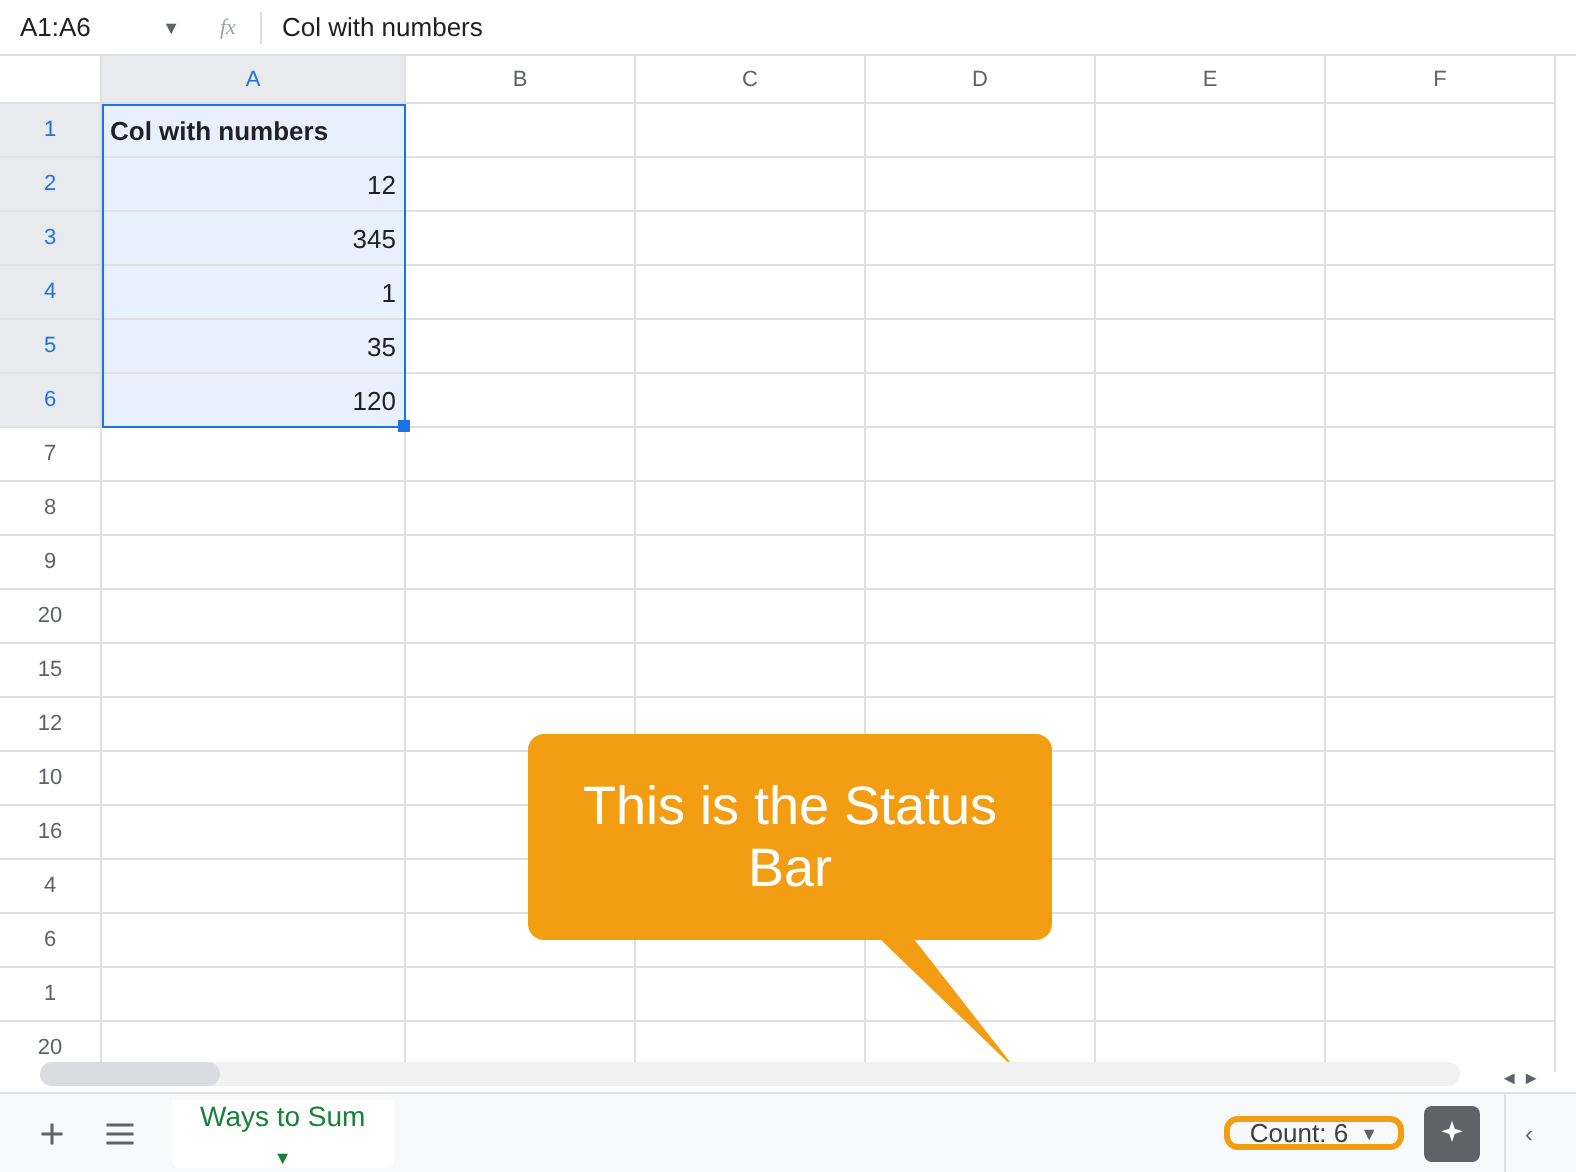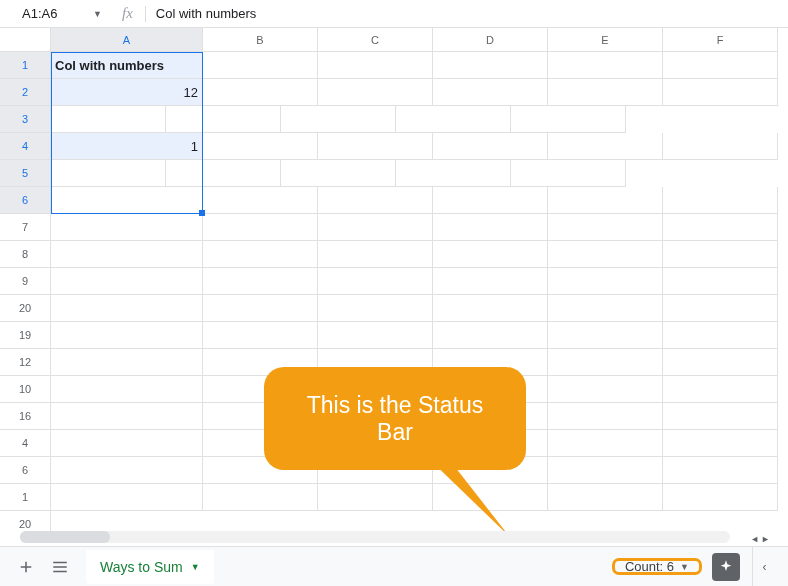--- a/index.html
+++ b/index.html
@@ -12,21 +12,20 @@
       height: 586px;
       overflow: hidden;
       position: relative;
     }
     .formula-bar {
       display: flex;
       align-items: center;
       height: 28px;
       border-bottom: 1px solid #e0e0e0;
       background: #fff;
-      padding-left: 12px;
     }
     .name-box {
       width: 98px;
       height: 100%;
       display: flex;
       align-items: center;
       padding-left: 10px;
       font-size: 13px;
       color: #202124;
       position: relative;
@@ -35,21 +34,21 @@
       position: absolute;
       right: 8px;
       font-size: 9px;
       color: #5f6368;
     }
     .fx-label {
       font-style: italic;
       font-family: Georgia, serif;
       color: #9aa0a6;
       padding: 0 12px;
-      font-size: 15px;
+      font-size: 11px;
     }
     .fx-divider {
       width: 1px;
       height: 16px;
       background: #dadce0;
     }
     .formula-text {
       padding-left: 10px;
       font-size: 13px;
     }
@@ -132,27 +131,27 @@
       right: -3px;
       bottom: -3px;
     }
     .callout {
       position: absolute;
       left: 264px;
       top: 367px;
       width: 262px;
       height: 103px;
       background: #f29d12;
-      border-radius: 20px;
+      border-radius: 8px;
       display: flex;
       align-items: center;
       justify-content: center;
       text-align: center;
       color: #fff;
-      font-size: 23px;
+      font-size: 27px;
       font-family: "Century Gothic", Arial, sans-serif;
       padding: 10px 22px;
     }
     .callout-tail {
       position: absolute;
       left: 448px;
       top: 458px;
       width: 0;
       height: 0;
       border-left: 22px solid #f29d12;
@@ -214,20 +213,21 @@
       align-items: center;
       height: 34px;
       padding: 0 14px;
       background: #fff;
       border-radius: 0 0 4px 4px;
       color: #188038;
       font-size: 14px;
       font-weight: 500;
       margin-left: 6px;
       gap: 8px;
+      flex-direction: column;
     }
     .tab-caret { font-size: 9px; color: #188038; }
     .bb-spacer { flex: 1; }
     .count-box {
       display: flex;
       align-items: center;
       height: 17px;
       padding: 0 10px;
       border: 3px solid #f29d12;
       border-radius: 7px;
@@ -287,21 +287,21 @@
       <div class="row-header sel">1</div>
       <div class="row-header sel">2</div>
       <div class="row-header sel">3</div>
       <div class="row-header sel">4</div>
       <div class="row-header sel">5</div>
       <div class="row-header sel">6</div>
       <div class="row-header">7</div>
       <div class="row-header">8</div>
       <div class="row-header">9</div>
       <div class="row-header">20</div>
-      <div class="row-header">19</div>
+      <div class="row-header">15</div>
       <div class="row-header">12</div>
       <div class="row-header">10</div>
       <div class="row-header">16</div>
       <div class="row-header">4</div>
       <div class="row-header">6</div>
       <div class="row-header">1</div>
       <div class="row-header">20</div>
     </div>
     <div class="cells">
       <div class="row">
@@ -314,35 +314,45 @@
         </div>
       <div class="row">
           <div class="cell col-A selhl r">12</div>
           <div class="cell col-other"></div>
           <div class="cell col-other"></div>
           <div class="cell col-other"></div>
           <div class="cell col-other"></div>
           <div class="cell col-other"></div>
         </div>
       <div class="row">
+          <div class="cell col-A selhl r">345</div>
           <div class="cell col-other"></div>
           <div class="cell col-other"></div>
           <div class="cell col-other"></div>
           <div class="cell col-other"></div>
           <div class="cell col-other"></div>
         </div>
       <div class="row">
           <div class="cell col-A selhl r">1</div>
           <div class="cell col-other"></div>
           <div class="cell col-other"></div>
           <div class="cell col-other"></div>
           <div class="cell col-other"></div>
           <div class="cell col-other"></div>
         </div>
       <div class="row">
+          <div class="cell col-A selhl r">35</div>
+          <div class="cell col-other"></div>
+          <div class="cell col-other"></div>
+          <div class="cell col-other"></div>
+          <div class="cell col-other"></div>
+          <div class="cell col-other"></div>
+        </div>
+      <div class="row">
+          <div class="cell col-A selhl r">120</div>
           <div class="cell col-other"></div>
           <div class="cell col-other"></div>
           <div class="cell col-other"></div>
           <div class="cell col-other"></div>
           <div class="cell col-other"></div>
         </div>
       <div class="row">
           <div class="cell col-A"></div>
           <div class="cell col-other"></div>
           <div class="cell col-other"></div>

